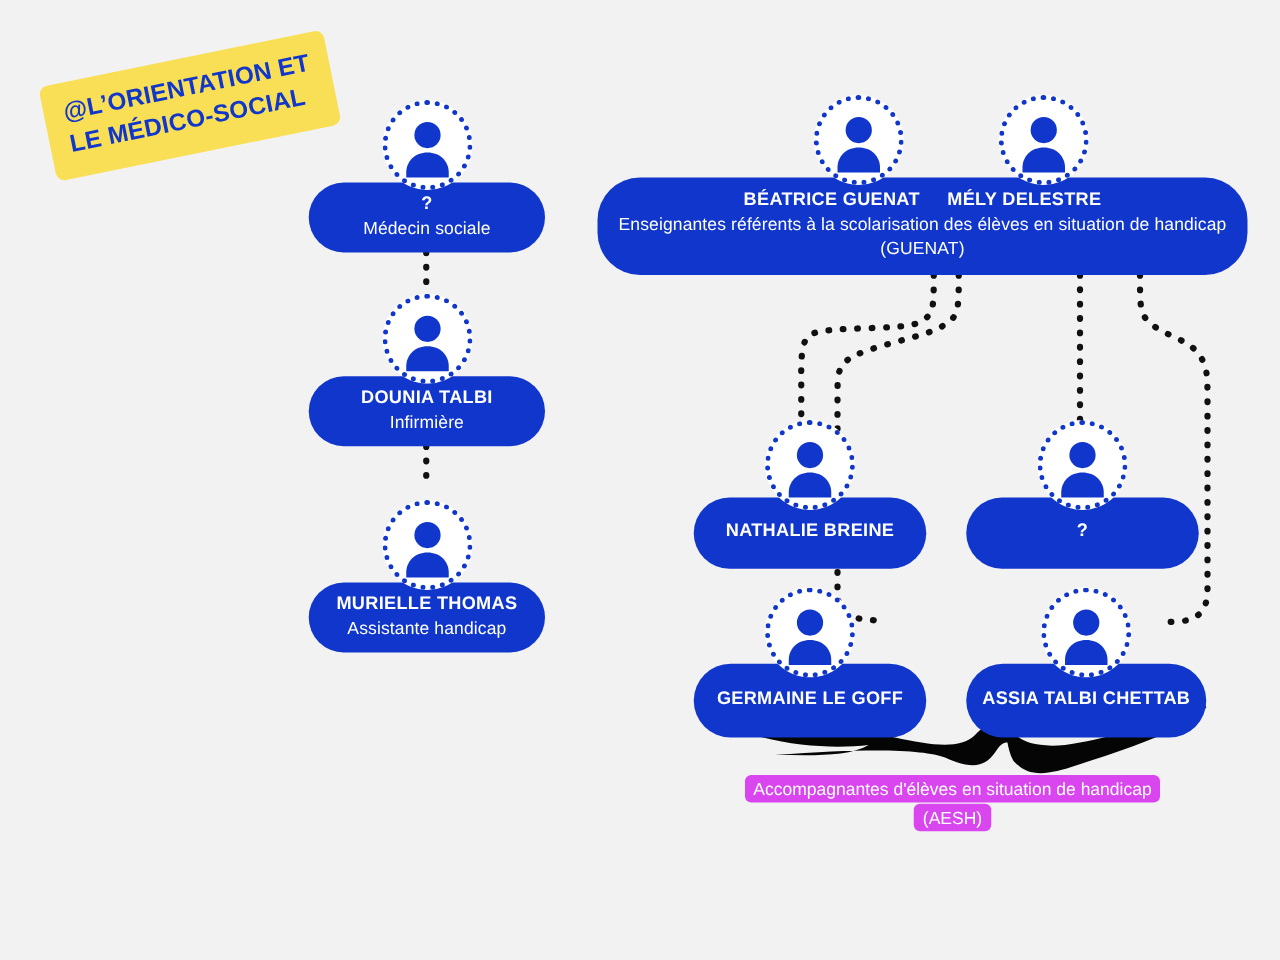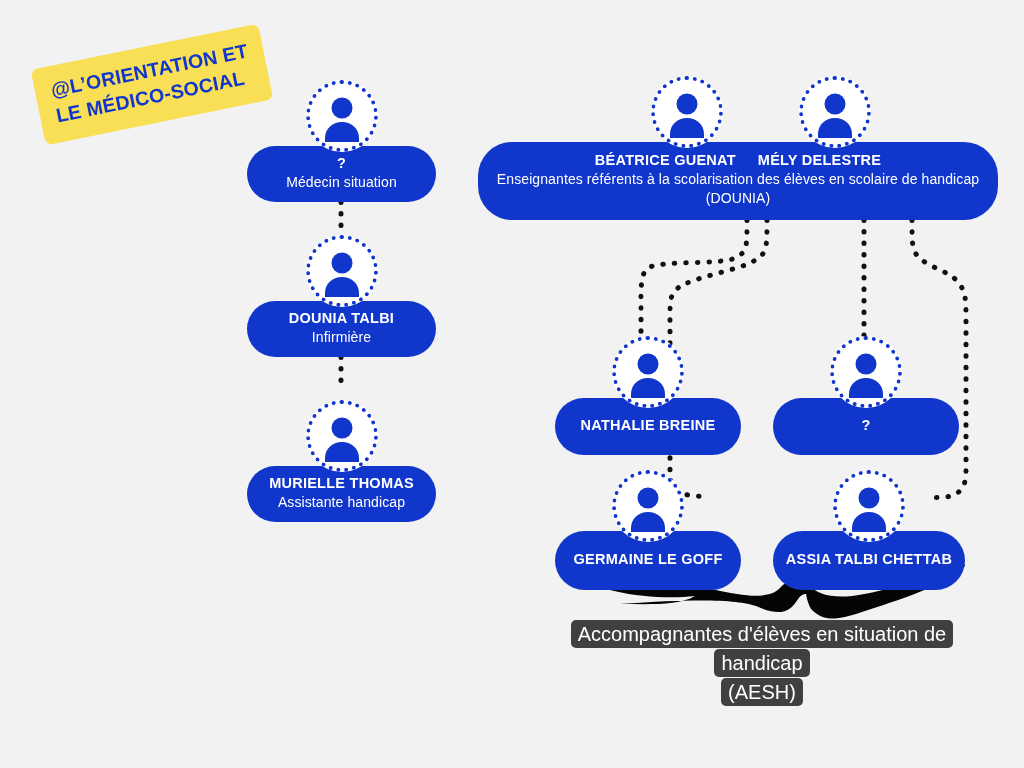--- a/index.html
+++ b/index.html
@@ -111,23 +111,23 @@
   
   .aesh {
     position: absolute;
     text-align: center;
     width: 420px;
     left: 552px;
     top: 620px;
     line-height: 1.45;
   }
   .aesh span {
-    background: #404040;
+    background: #d946ef;
     color: #ffffff;
-    font-size: 20px;
+    font-size: 14px;
     padding: 3px 7px;
     border-radius: 5px;
     box-decoration-break: clone;
     -webkit-box-decoration-break: clone;
   }
 </style>
 </head>
 <body>
 
 <div id="canvas">
@@ -173,21 +173,21 @@
   <div class="node" style="left:247px; top:80px; width:189px; height:122px;">
     <div class="avatar">
       <svg width="64" height="64" viewBox="0 0 64 64" aria-hidden="true">
         <circle cx="32" cy="24" r="10.5" fill="#1036cc"></circle>
         <path d="M32 38c-10 0-17 7-17 16v4h34v-4c0-9-7-16-17-16z" fill="#1036cc"></path>
       </svg>
     </div>
     <div class="pill">
       <div class="pill-inner">
         <div class="pill-name">?</div>
-        <div class="pill-role">Médecin situation</div>
+        <div class="pill-role">Médecin sociale</div>
       </div>
     </div>
   </div>
 
   <div class="node" style="left:247px; top:235px; width:189px; height:122px;">
     <div class="avatar">
       <svg width="64" height="64" viewBox="0 0 64 64" aria-hidden="true">
         <circle cx="32" cy="24" r="10.5" fill="#1036cc"></circle>
         <path d="M32 38c-10 0-17 7-17 16v4h34v-4c0-9-7-16-17-16z" fill="#1036cc"></path>
       </svg>
@@ -227,22 +227,22 @@
         <circle cx="32" cy="24" r="10.5" fill="#1036cc"></circle>
         <path d="M32 38c-10 0-17 7-17 16v4h34v-4c0-9-7-16-17-16z" fill="#1036cc"></path>
       </svg>
     </div>
     <div class="pill" style="border-radius:34px;">
       <div class="pill-inner" style="padding:9px 12px 12px 12px;">
         <div class="names-row">
           <div class="pill-name">BÉATRICE GUENAT</div>
           <div class="pill-name">MÉLY DELESTRE</div>
         </div>
-        <div class="pill-role">Enseignantes référents à la scolarisation des élèves en scolaire de handicap</div>
-        <div class="pill-role">(DOUNIA)</div>
+        <div class="pill-role">Enseignantes référents à la scolarisation des élèves en situation de handicap</div>
+        <div class="pill-role">(GUENAT)</div>
       </div>
     </div>
   </div>
 
   <div class="node" style="left:555px; top:336px; width:186px; height:119px;">
     <div class="avatar">
       <svg width="64" height="64" viewBox="0 0 64 64" aria-hidden="true">
         <circle cx="32" cy="24" r="10.5" fill="#1036cc"></circle>
         <path d="M32 38c-10 0-17 7-17 16v4h34v-4c0-9-7-16-17-16z" fill="#1036cc"></path>
       </svg>

